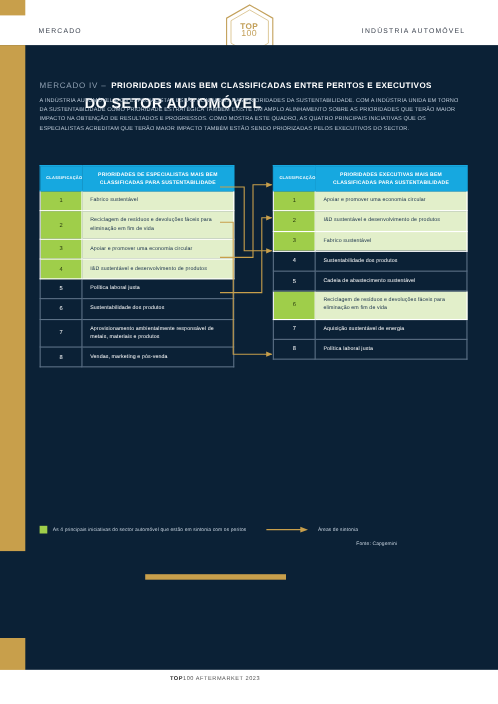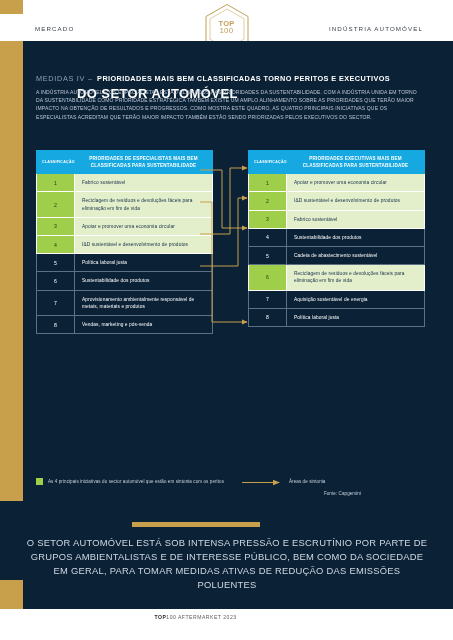--- a/index.html
+++ b/index.html
@@ -205,22 +205,22 @@
       </div>
     </div>
   </div>
 
   <div class="navy"></div>
   <div class="gold-strip-left"></div>
   <div class="gold-tab-bottom"></div>
   <div class="pagenum">188</div>
 
   <div class="quadro">
-    <span class="quadro-label">MEDIDAS IV –</span>
-    <span class="quadro-title">PRIORIDADES MAIS BEM CLASSIFICADAS TORNO PERITOS E EXECUTIVOS</span>
+    <span class="quadro-label">MERCADO IV –</span>
+    <span class="quadro-title">PRIORIDADES MAIS BEM CLASSIFICADAS ENTRE PERITOS E EXECUTIVOS</span>
     <span class="quadro-title2">DO SETOR AUTOMÓVEL</span>
   </div>
 
   <div class="intro">A INDÚSTRIA AUTOMÓVEL E OS ESPECIALISTAS ESTÃO ALINHADOS NAS PRIORIDADES DA SUSTENTABILIDADE. COM A INDÚSTRIA UNIDA EM TORNO DA SUSTENTABILIDADE COMO PRIORIDADE ESTRATÉGICA TAMBÉM EXISTE UM AMPLO ALINHAMENTO SOBRE AS PRIORIDADES QUE TERÃO MAIOR IMPACTO NA OBTENÇÃO DE RESULTADOS E PROGRESSOS. COMO MOSTRA ESTE QUADRO, AS QUATRO PRINCIPAIS INICIATIVAS QUE OS ESPECIALISTAS ACREDITAM QUE TERÃO MAIOR IMPACTO TAMBÉM ESTÃO SENDO PRIORIZADAS PELOS EXECUTIVOS DO SECTOR.</div>
 
   <div class="tbl left">
     <table>
       <colgroup>
           <col class="c1">
           <col class="c2">
@@ -343,20 +343,19 @@
         <line x1="0" y1="3.5" x2="32" y2="3.5" stroke="#c89f4b" stroke-width="1"></line>
         <path d="M31,0.8 L38,3.5 L31,6.2 z" fill="#c89f4b"></path>
       </svg>
     </span>
     <span class="legend-text2">Áreas de sintonia</span>
   </div>
 
   <div class="fonte">Fonte: Capgemini</div>
 
   <div class="gold-bar"></div>
-  <div class="quote">O SETOR AUTOMÓVEL ESTÁ SOB INTENSA PRESSÃO E ESCRUTÍNIO POR PARTE DE GRUPOS AMBIENTALISTAS E DE INTERESSE PÚBLICO, BEM COMO DA SOCIEDADE EM GERAL, PARA TOMAR MEDIDAS ATIVAS DE REDUÇÃO DAS EMISSÕES POLUENTES</div>
 
   <div class="footer"></div>
   <div class="footer-center">
     <b>TOP</b><span class="thin">100 AFTERMARKET 2023</span>
   </div>
 
 </div>
 
 </body></html>

